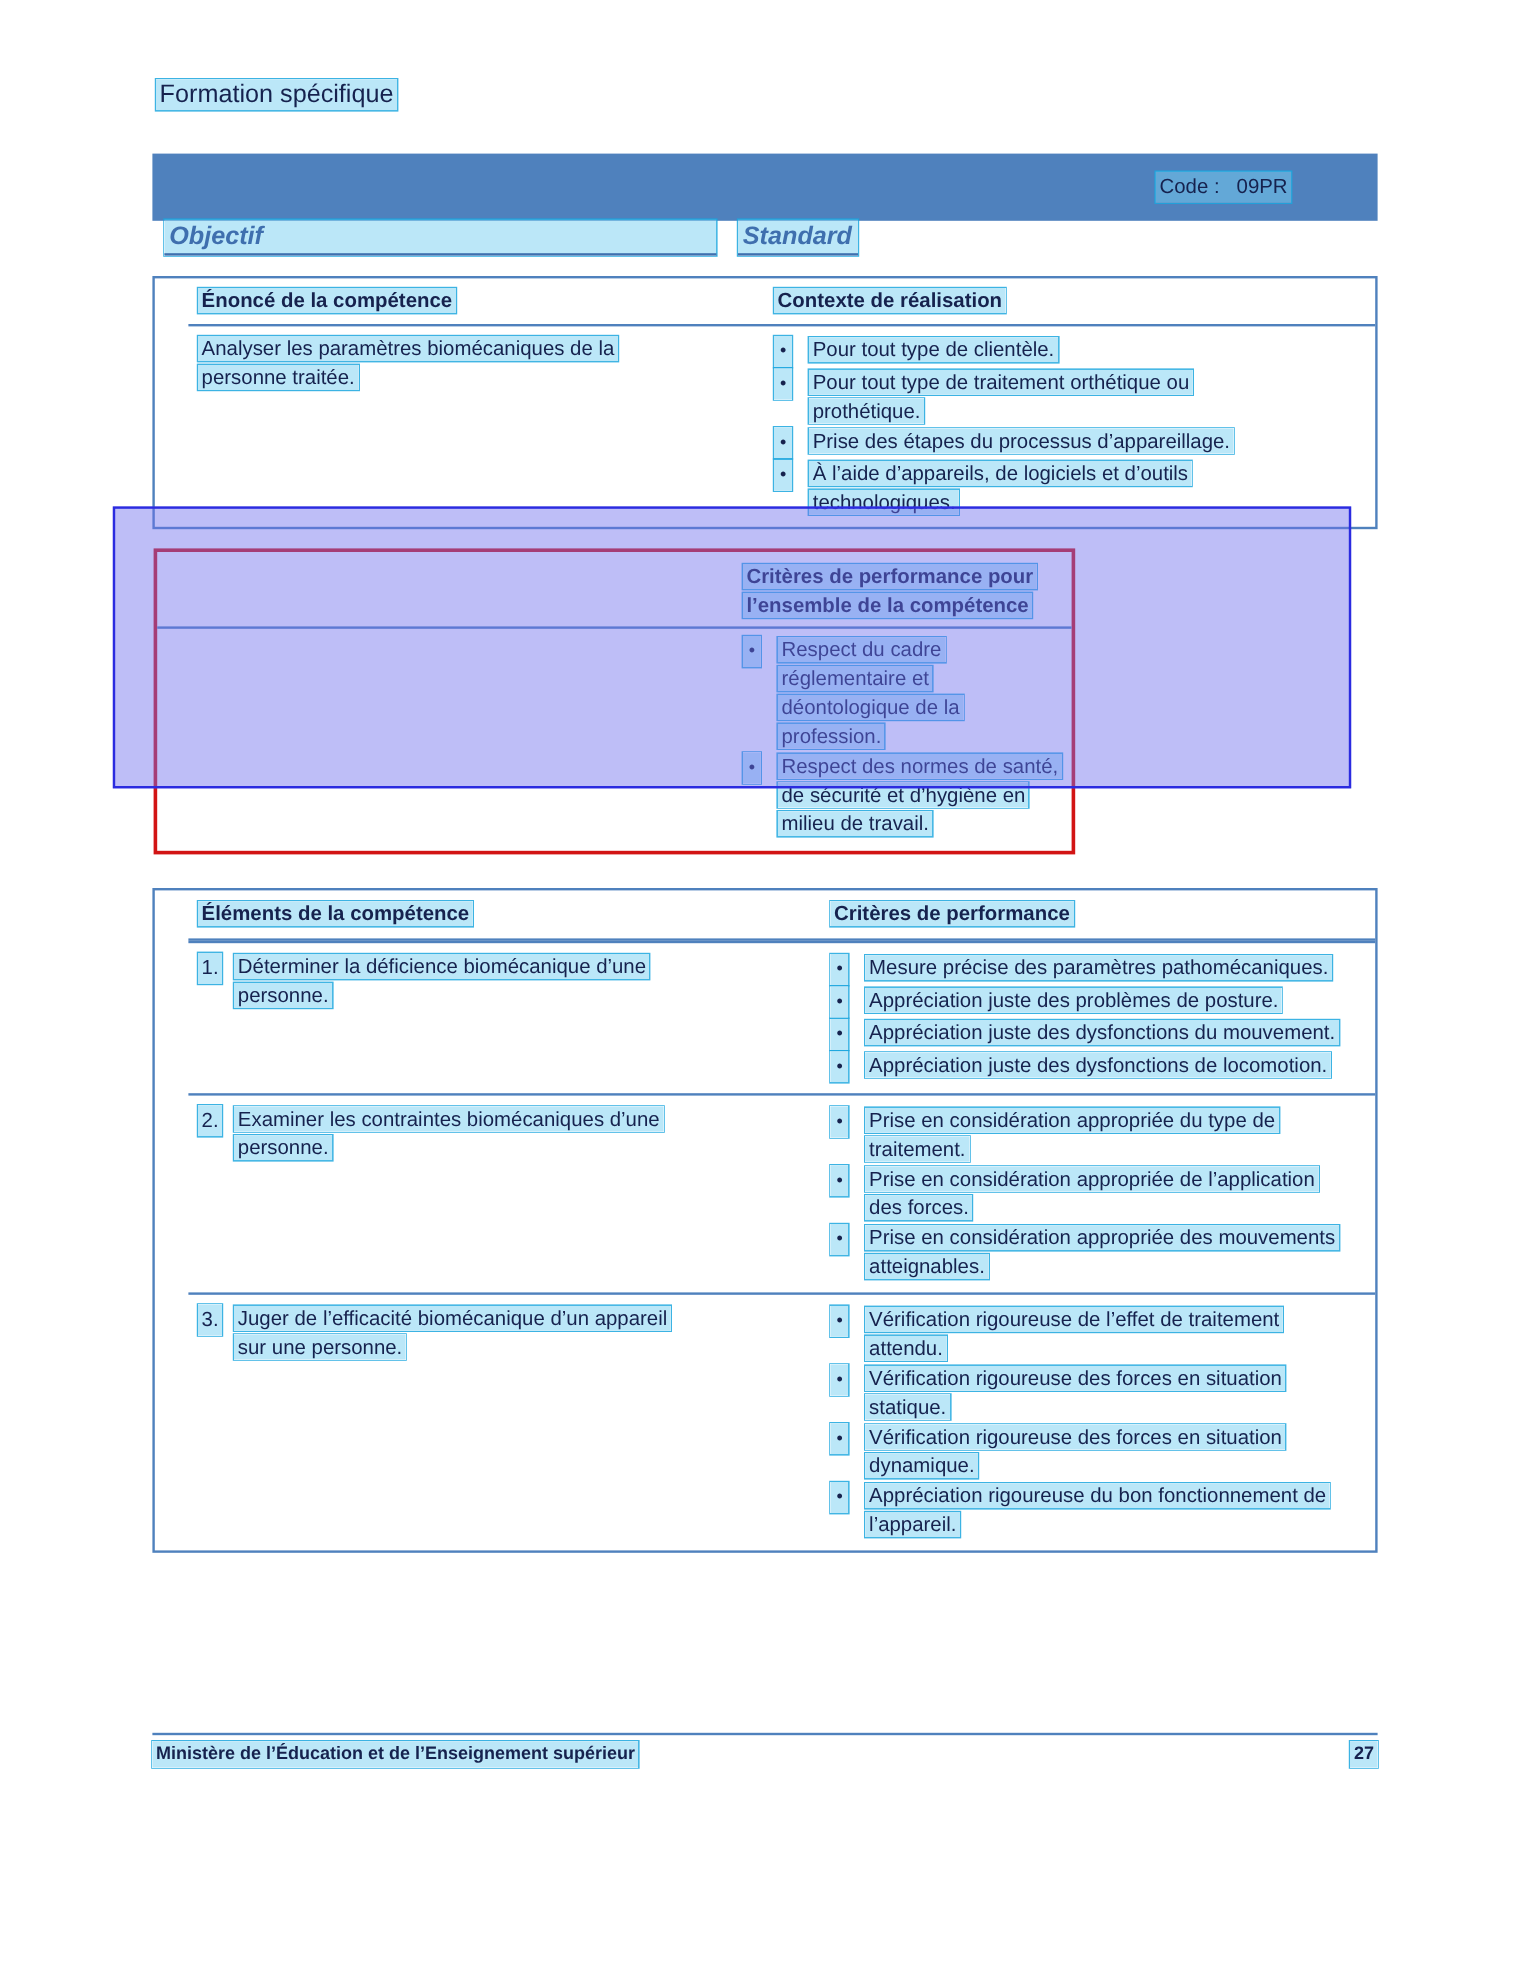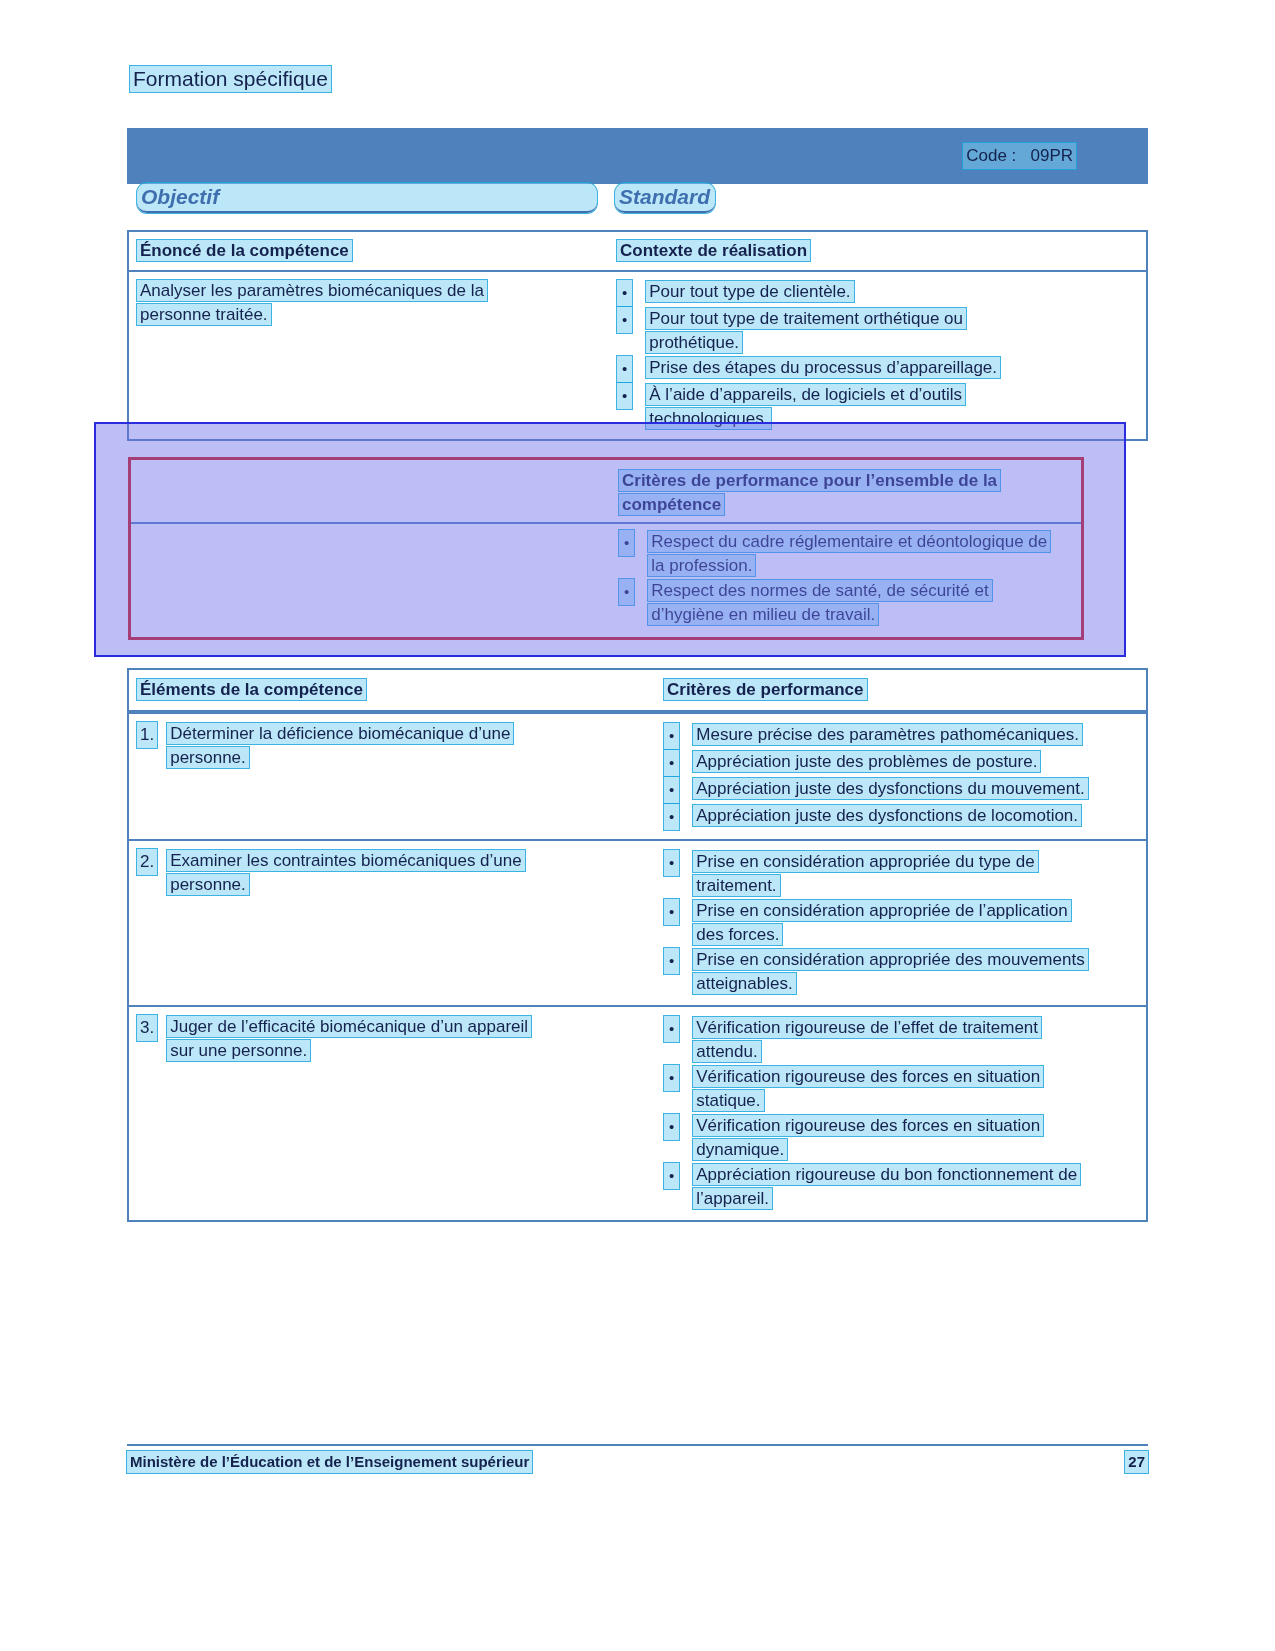--- a/index.html
+++ b/index.html
@@ -32,38 +32,38 @@
     position:absolute;left:127px;top:128px;width:1021px;height:56px;
     background:var(--banner);
     display:flex;align-items:center;justify-content:flex-end;
     padding-right:72px;box-sizing:border-box;
   }
   .banner .code{white-space:pre;font-size:17px;}
   .heads{position:absolute;left:127px;top:183px;width:1021px;height:32px;}
   .head{
     position:absolute;display:inline-block;font-size:21px;font-weight:bold;font-style:italic;
     color:var(--heading-accent);border-bottom:2px solid var(--heading-accent);
-    padding:2px 4px;box-sizing:border-box;border-radius:10px;
+    padding:2px 4px;box-sizing:border-box;
   }
   .obj{left:10px;width:460px;}
   .std{left:488px;width:100px;}
   .content{position:absolute;left:127px;top:230px;width:1021px;}
-  .tbl{border:2px solid var(--table-border);box-sizing:border-box;}
+  .tbl{border:2px solid var(--table-border);box-sizing:border-box;padding-left:28px;}
   .trow{display:grid;grid-template-columns:480px 1fr;}
   .thead{border-bottom:2px solid var(--table-border);}
   .cell{padding:7px 8px;box-sizing:border-box;}
   .cell.rt{padding-right:40px;}
   .ltwrap{max-width:385px;}
   .btwrap{max-width:400px;}
   .bullet{display:flex;align-items:flex-start;margin:1px 0;}
   .bullet .dot{flex:0 0 auto;margin-right:14px;line-height:24px;font-size:15px;padding:1px 5px;}
   .numitem{display:flex;align-items:flex-start;}
   .numitem .num{flex:0 0 auto;margin-right:10px;}
   .criteria-wrap{
-    position:relative;width:956px;margin:16px 0 0 1px;
+    position:relative;width:768px;margin:16px 0 0 1px;
     border:3px solid var(--redbox-border);box-sizing:border-box;background:#fff;
   }
   .purple-overlay{
     position:absolute;left:-37px;top:-38px;width:1032px;height:235px;
     background:var(--overlay-fill);border:2px solid var(--overlay-border);
     box-sizing:border-box;pointer-events:none;z-index:3;
   }
   .crow{display:grid;grid-template-columns:480px 1fr;}
   .chead{border-bottom:2px solid var(--table-border);}
   .chead .cell{padding:9px 8px 5px 8px;}

